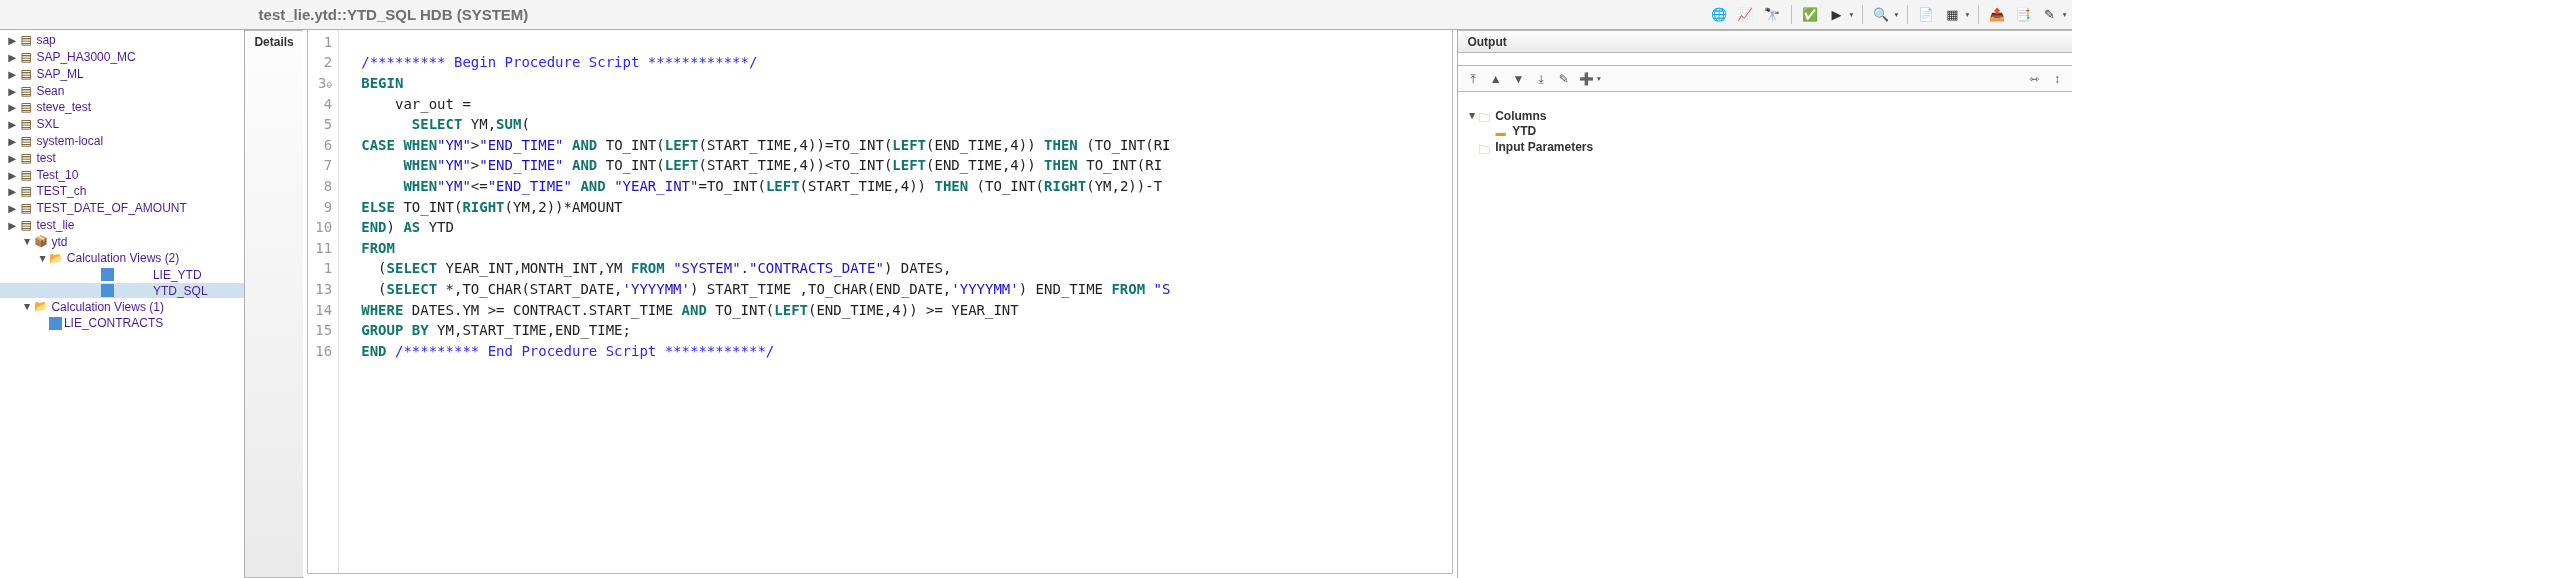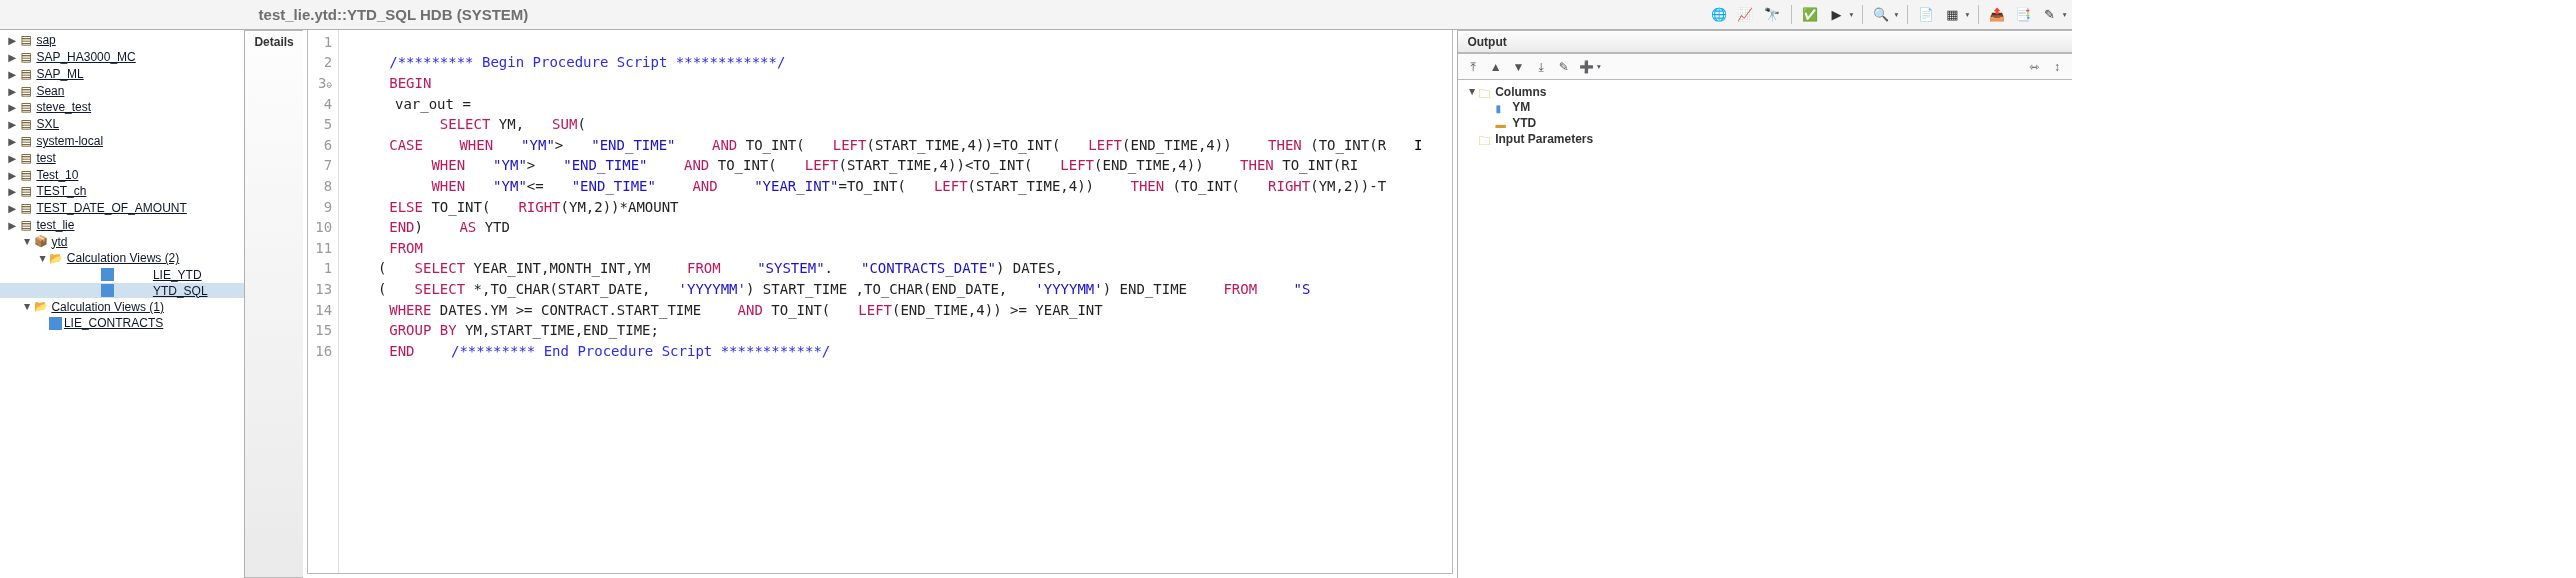--- a/index.html
+++ b/index.html
@@ -20,42 +20,42 @@
     
     .tree-panel { width:245px; border-right:0.9px solid #b0b0b0; overflow-y:auto; background:#fff; padding:1.9px 0; }
     .tree-node { display:flex; align-items:center; padding:0.9px 3.7px; cursor:pointer; white-space:nowrap; }
     .tree-node.selected { background:#cfe0ef; }
     .tw { display:inline-block; width:13px; text-align:center; color:#555; font-size:10.3px; }
     .node-icon { width:15px; height:15px; display:inline-flex; align-items:center; justify-content:center; margin-right:2.8px; }
     .schema-icon::before { content:"▤"; color:#5c3a00; font-size:12px; }
     .pkg-icon::before { content:"📦"; font-size:11.2px; }
     .folder-open-icon::before { content:"📂"; font-size:11.2px; }
     .cv-icon { width:13px; height:13px; background:#4a90d9; margin-right:1.9px; }
-    .node-label { color:#0f172a;text-decoration:underline; }
+    .node-label { color:#4c1d95; }
     .ind0{ padding-left:5.6px;} .ind1{padding-left:20.6px;} .ind2{padding-left:36px;} .ind3{padding-left:51px;gap:37px;}
 
     
     .center { flex:1; display:flex; flex-direction:row; border-right:0.9px solid #b0b0b0; min-width:0;}
     .panel-header { background:linear-gradient(#fdfdfd,#eaeaea); border:0.9px solid #b8b8b8; border-left:none; border-right:none; padding:3.7px 9.4px; font-weight:bold; color:#333; }
     .editor { flex:1; display:flex; font-family:"Menlo","Consolas",monospace; font-size:14px; line-height:20.6px; overflow:auto; border:0.9px solid #b8b8b8; border-top:none; margin:0 3.7px 3.7px 3.7px; background:#fff;}
     .gutter { background:#fff; color:#999; text-align:right; padding:1.9px 5.6px 1.9px 7.5px; border-right:0.9px solid #ddd; user-select:none; }
     .gutter div { height:20.6px; }
     .fold-marker { font-size:9.4px; color:#888; }
     .code { padding:1.9px 5.6px; color:#222; white-space:pre; }
     .code div { height:20.6px; }
-    .code span { white-space:pre;margin-left:28px; }
+    .code span { white-space:pre; }
 
     
     .cm  { color:#2a2af0; }  
-    .kwred  { color:#be185d; font-weight:normal;text-align:center; }  
+    .kwred  { color:#0f766e; font-weight:bold;text-align:center; }  
     .st  { color:#1a12cc; }          
     .id  { color:#000; }
 
     
-    .right { width:614px; display:flex; flex-direction:column; }
+    .right { width:614px; display:flex; flex-direction:column;gap:12px; }
     .rtoolbar { display:flex; align-items:center; gap:3.7px; padding:2.8px 5.6px; border:0.9px solid #b8b8b8; border-left:none; border-right:none; background:#fafafa;}
     .rtoolbar .spacer { flex:1; }
     .rtb-icon { width:19px; height:19px; display:flex; align-items:center; justify-content:center; cursor:pointer; color:#555; font-size:12px; }
     .out-tree { flex:1; padding:3.7px 5.6px; font-size:12px; }
     .out-row { display:flex; align-items:center; padding:0.9px 1.9px; }
     .out-row .tw{ width:13px; }
     .col-icon{ width:13px;height:13px; display:inline-block; margin-right:3.7px;}
     .col-blue::before { content:"▮"; color:#4a90d9; font-size:10.3px;}
     .col-yellow::before { content:"▬"; color:#d99a2a; font-size:10.3px;}
     .folder-icon { width:13px;height:13px; display:inline-block; margin-right:3.7px;}
@@ -233,25 +233,20 @@
           <div class="rtb-icon">↕</div>
         </div>
       <div class="out-tree" id="outtree">
           <div class="out-row" style="padding-left: 1.9px;">
             <span class="tw">▼</span>
             <span class="folder-icon"></span>
             <span class="out-label">Columns</span>
           </div>
           <div class="out-row" style="padding-left: 19px;">
             <span class="tw"></span>
-            <span class="col-icon col-blue"></span>
-            <span class="out-label out-bold">YM</span>
-          </div>
-          <div class="out-row" style="padding-left: 19px;">
-            <span class="tw"></span>
             <span class="col-icon col-yellow"></span>
             <span class="out-label out-bold">YTD</span>
           </div>
           <div class="out-row" style="padding-left: 1.9px;">
             <span class="tw"></span>
             <span class="folder-icon"></span>
             <span class="out-label">Input Parameters</span>
           </div>
         </div>
     </div>

